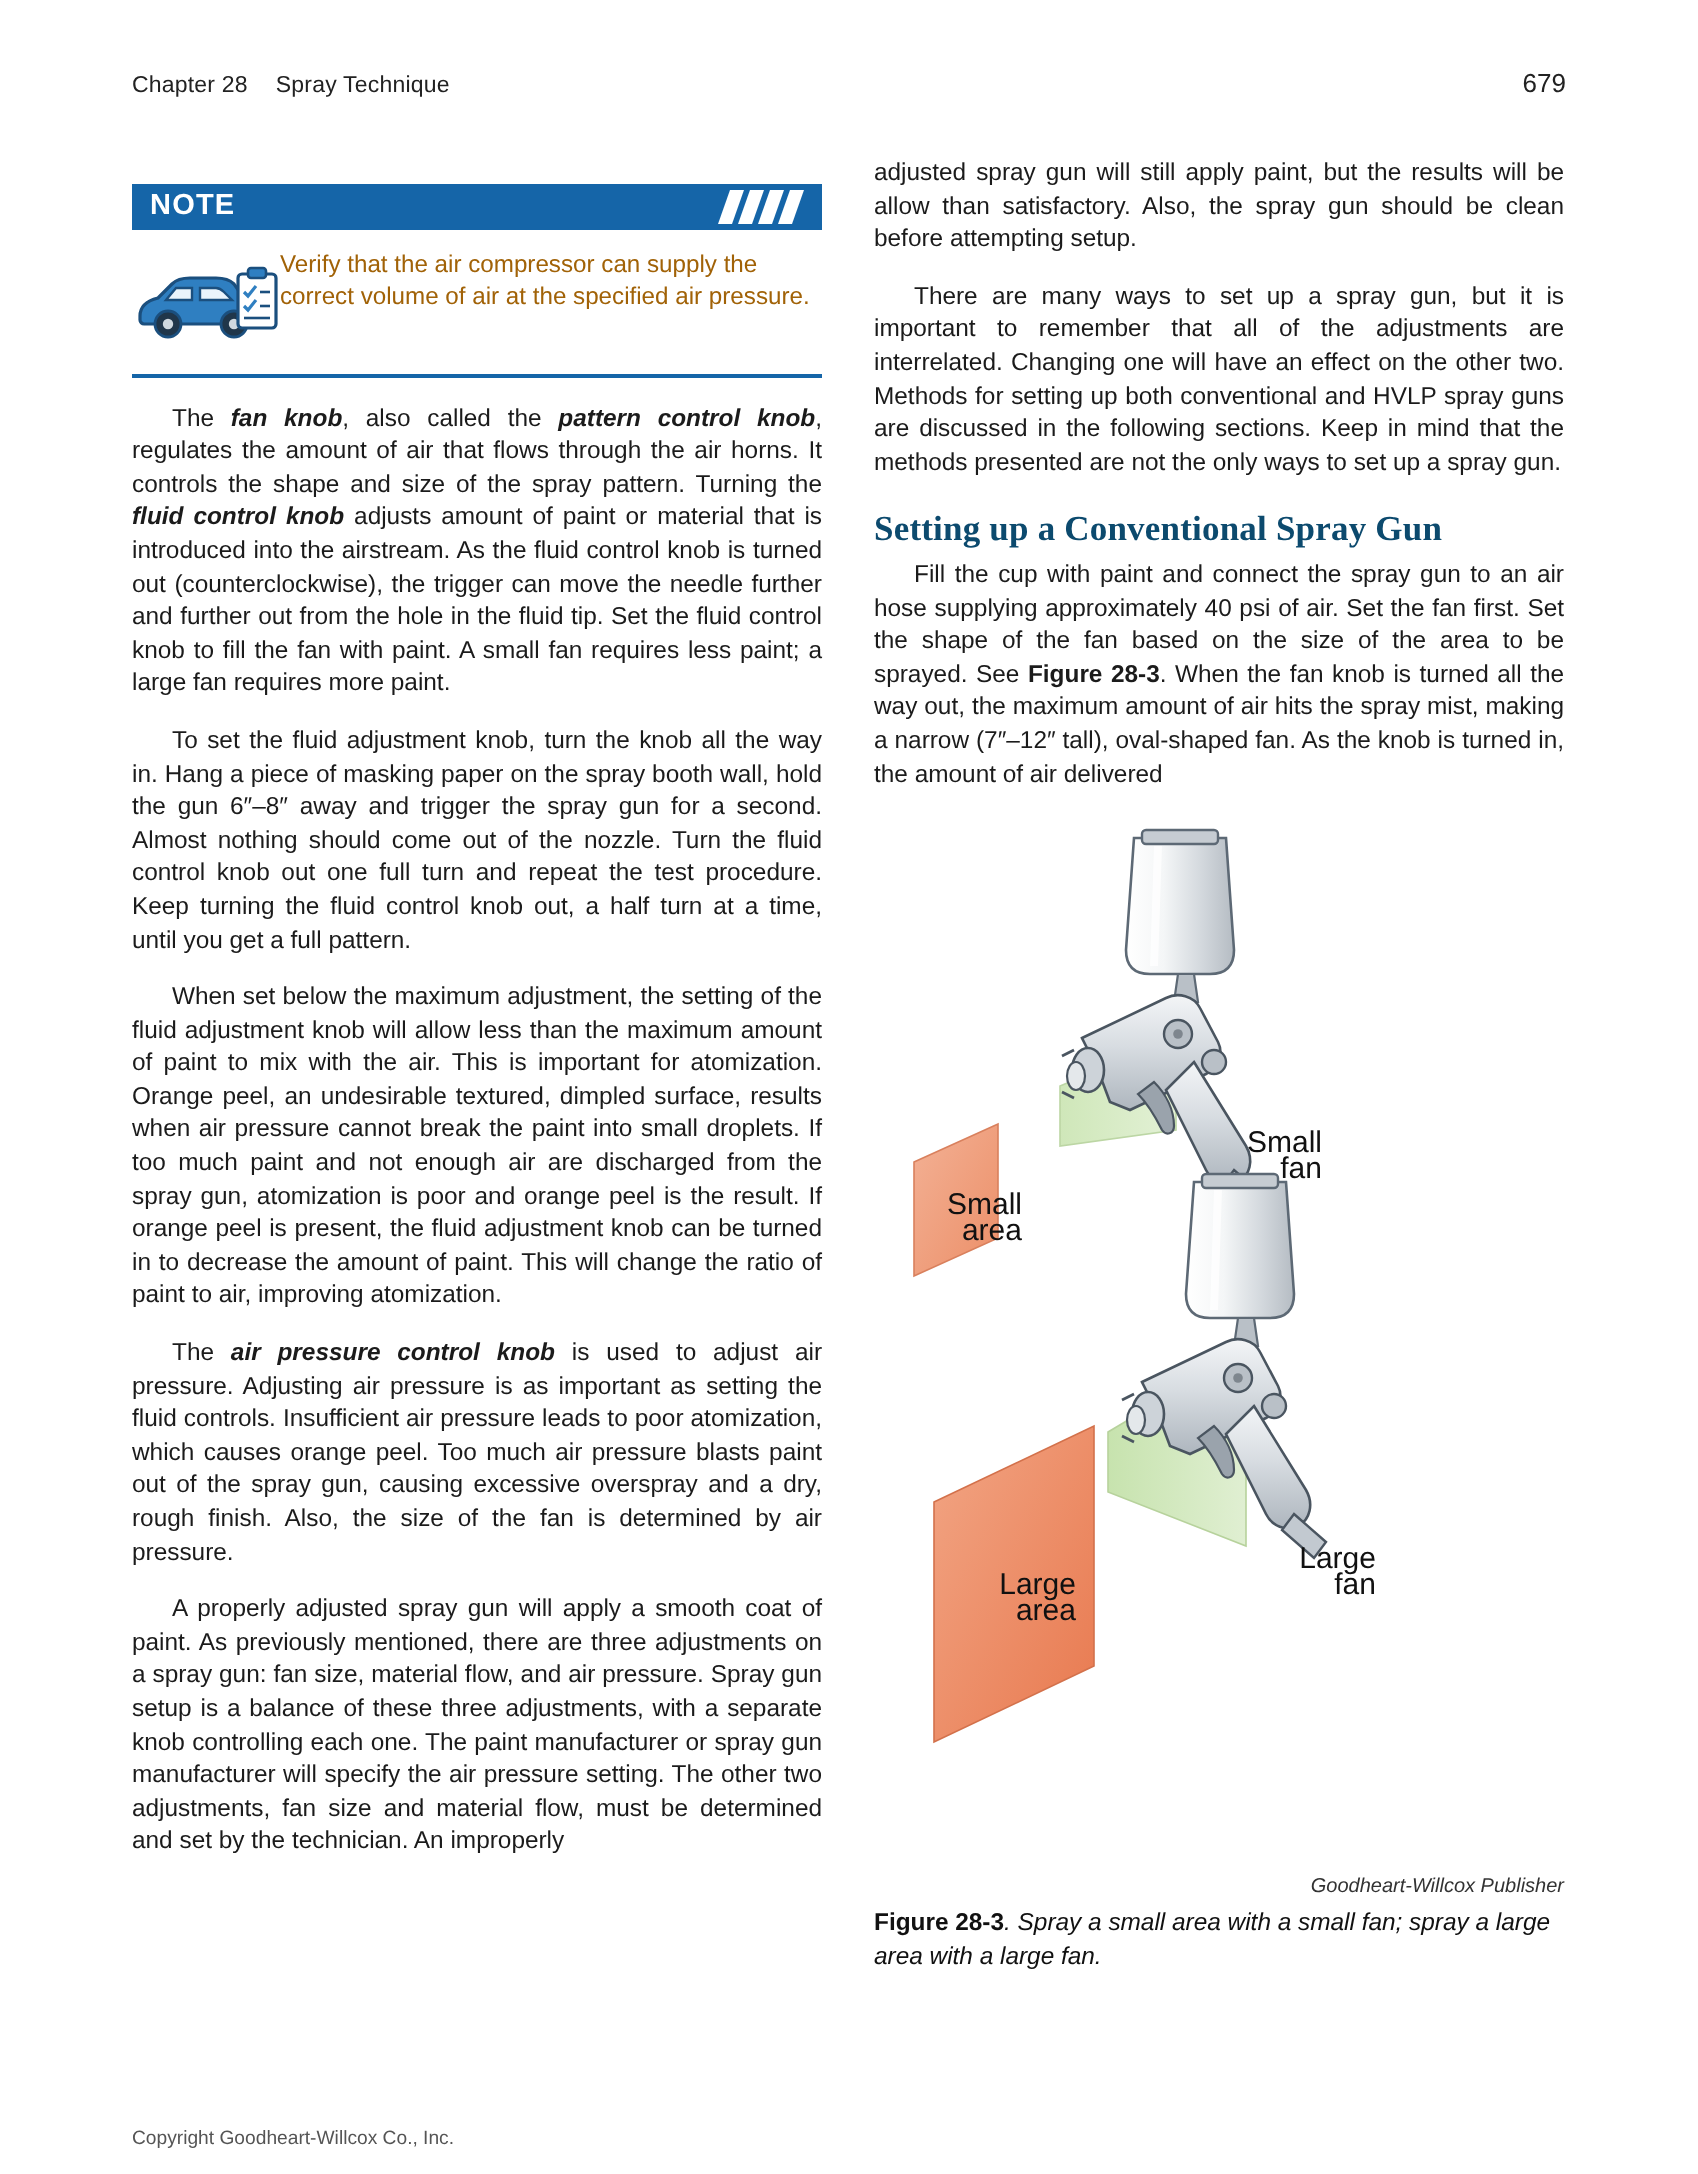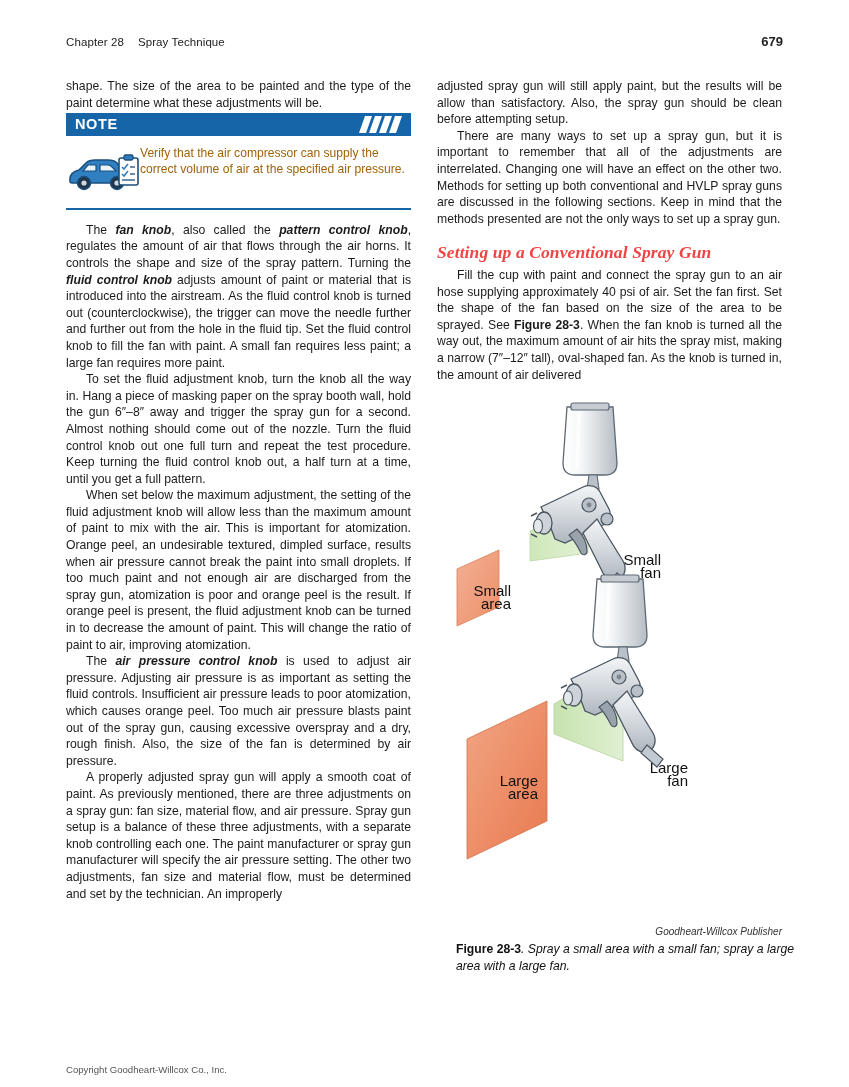--- a/index.html
+++ b/index.html
@@ -35,59 +35,58 @@
     align-items: baseline;
   }
   .runhead .chap {
     letter-spacing: 0.1px;
   }
   .runhead .chap .sep {
     display: inline-block;
     width: 14px;
   }
   .runhead .pageno {
-    font-weight: bold;
+    font-weight: normal;
     font-size: 13px;
   }
 
   
   .col {
     position: absolute;
     top: 78px;
     width: 345px;
     font-size: 12.2px;
     line-height: 16.6px;
     text-align: left;
     color: #1b1b1b;
   }
   .col.left  { left: 66px; }
   .col.right { left: 437px; }
 
   p.body {
     margin: 0 0 0 0;
     text-align: justify;
   }
-  p.body + p.body { margin-top: 0; }
+  p.body + p.body { margin-top: 12px; }
   p.indent { text-indent: 20px; }
 
   b.term { font-weight: bold; font-style: italic; }
 
   h2.section {
     font-family: "Liberation Serif", serif;
     font-size: 17.5px;
     font-weight: bold;
     margin: 17px 0 6px 0;
     letter-spacing: 0.1px;
-    color: #ef4444;
-    font-style: italic;
+    color: #0c4a6e;
   }
 
   
   .note {
-    margin: 2px 0 12px 0;
+    margin: 14px 0 12px 0;
     position: relative;
   }
   .note-bar {
     height: 23px;
     background: #1565a8;
     display: flex;
     align-items: center;
     position: relative;
     overflow: hidden;
   }
@@ -140,21 +139,20 @@
   }
   .figure-caption {
     position: absolute;
     left: 0;
     top: 540px;
     width: 345px;
     font-size: 12.2px;
     line-height: 16.4px;
     font-style: italic;
     color: #111;
-    margin-left: 19px;
   }
   .figure-caption .fignum {
     font-style: normal;
     font-weight: bold;
   }
 
   .fig-label {
     position: absolute;
     font-size: 15px;
     font-style: normal;
@@ -180,21 +178,20 @@
 
   <div class="runhead">
     <div class="chap">
       <span>Chapter 28</span><span class="sep"></span><span>Spray Technique</span>
     </div>
     <div class="pageno">679</div>
   </div>
 
   <div class="col left">
 
-    <p class="body">shape. The size of the area to be painted and the type of the paint determine what these adjustments will be.</p>
 
     <div class="note">
       <div class="note-bar">
         <span class="label">NOTE</span>
         <svg class="note-slashes" viewBox="0 0 46 23">
           <g fill="#ffffff">
             <polygon points="6,3 13,3 7,20 0,20"></polygon>
             <polygon points="16,3 23,3 17,20 10,20"></polygon>
             <polygon points="26,3 33,3 27,20 20,20"></polygon>
             <polygon points="36,3 43,3 37,20 30,20"></polygon>

